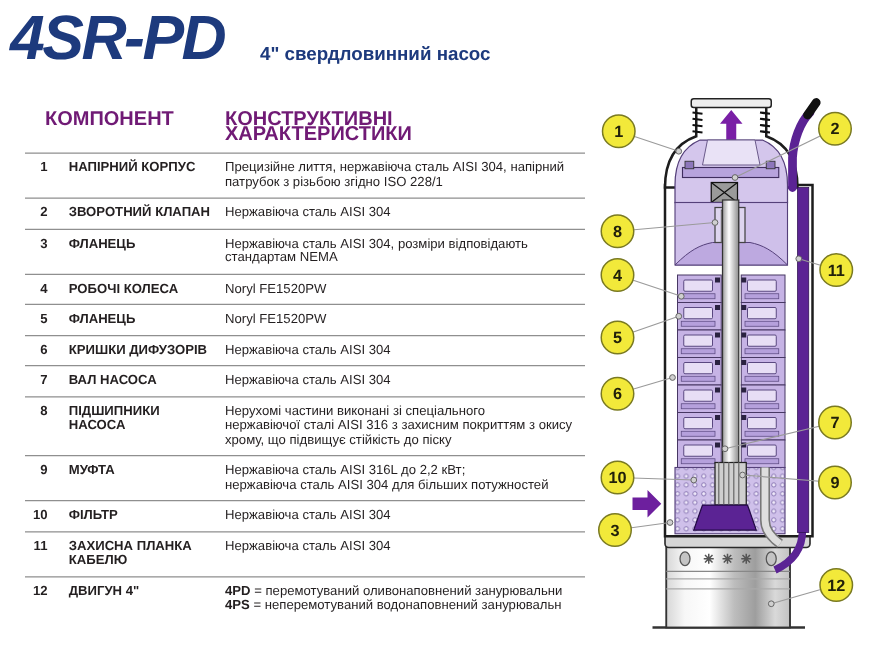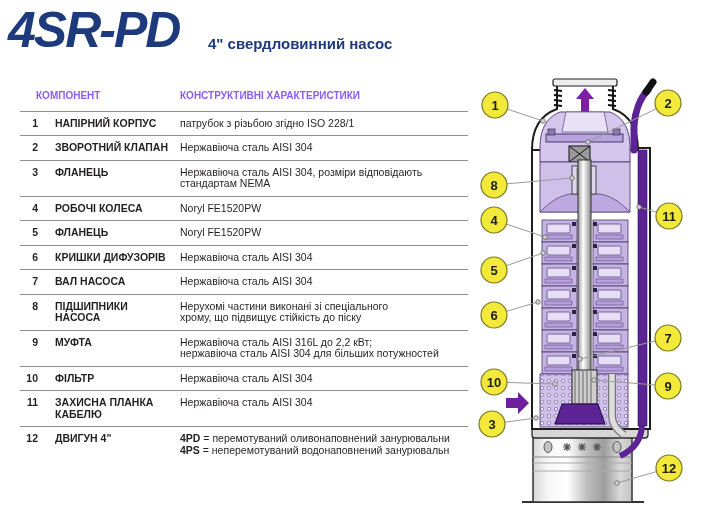--- a/index.html
+++ b/index.html
@@ -4,21 +4,21 @@
 <style>
   html,body{margin:0;padding:0;background:#fff;overflow:hidden;}
   body{width:704px;height:528px;position:relative;font-family:"Liberation Sans",sans-serif;color:#231f20;}
 
   .brand-title{position:absolute;left:8px;top:2px;font-size:50px;font-weight:bold;
     letter-spacing:-2px;color:#1d3a7d;line-height:56px;font-style:italic;}
   .brand-sub{position:absolute;left:208px;top:35px;font-size:15px;font-weight:bold;color:#1d3a7d;}
 
   .spec-table{position:absolute;left:20px;top:88px;width:448px;font-size:10.5px;line-height:11.5px;}
   .thead{display:grid;grid-template-columns:160px 1fr;padding:2px 0 9px 0;border-bottom:1px solid #8f8f8f;}
-  .thead .h{color:#8b5cf6;font-weight:bold;font-size:10px;}
+  .thead .h{color:#701a75;font-weight:bold;font-size:16px;}
   .thead .h1{padding-left:16px;}
   .row{display:grid;grid-template-columns:35px 125px 1fr;padding:6px 0;border-bottom:1px solid #8f8f8f;align-items:start;}
   .row:last-child{border-bottom:none;}
   .num{font-weight:bold;text-align:right;padding-right:17px;}
   .nm{font-weight:bold;padding-right:6px;}
   .desc{overflow:hidden;}
   .desc div{white-space:nowrap;}
   .desc .b{font-weight:bold;text-align:right;}
 
   .diagram{position:absolute;left:470px;top:75px;width:234px;height:453px;}
@@ -32,20 +32,21 @@
 <div class="spec-table">
   <div class="thead">
     <div class="h h1">КОМПОНЕНТ</div>
     <div class="h">КОНСТРУКТИВНІ ХАРАКТЕРИСТИКИ</div>
   </div>
 
   <div class="row">
     <div class="num">1</div>
     <div class="nm">НАПІРНИЙ КОРПУС</div>
     <div class="desc">
+        <div>Прецизійне лиття, нержавіюча сталь AISI 304, напірний</div>
         <div>патрубок з різьбою згідно ISO 228/1</div>
       </div>
   </div>
   <div class="row">
     <div class="num">2</div>
     <div class="nm">ЗВОРОТНИЙ КЛАПАН</div>
     <div class="desc">
         <div>Нержавіюча сталь AISI 304</div>
       </div>
   </div>
@@ -83,20 +84,21 @@
     <div class="nm">ВАЛ НАСОСА</div>
     <div class="desc">
         <div>Нержавіюча сталь AISI 304</div>
       </div>
   </div>
   <div class="row">
     <div class="num">8</div>
     <div class="nm">ПІДШИПНИКИ НАСОСА</div>
     <div class="desc">
         <div>Нерухомі частини виконані зі спеціального</div>
+        <div>нержавіючої сталі AISI 316 з захисним покриттям з окису</div>
         <div>хрому, що підвищує стійкість до піску</div>
       </div>
   </div>
   <div class="row">
     <div class="num">9</div>
     <div class="nm">МУФТА</div>
     <div class="desc">
         <div>Нержавіюча сталь AISI 316L до 2,2 кВт;</div>
         <div>нержавіюча сталь AISI 304 для більших потужностей</div>
       </div>

